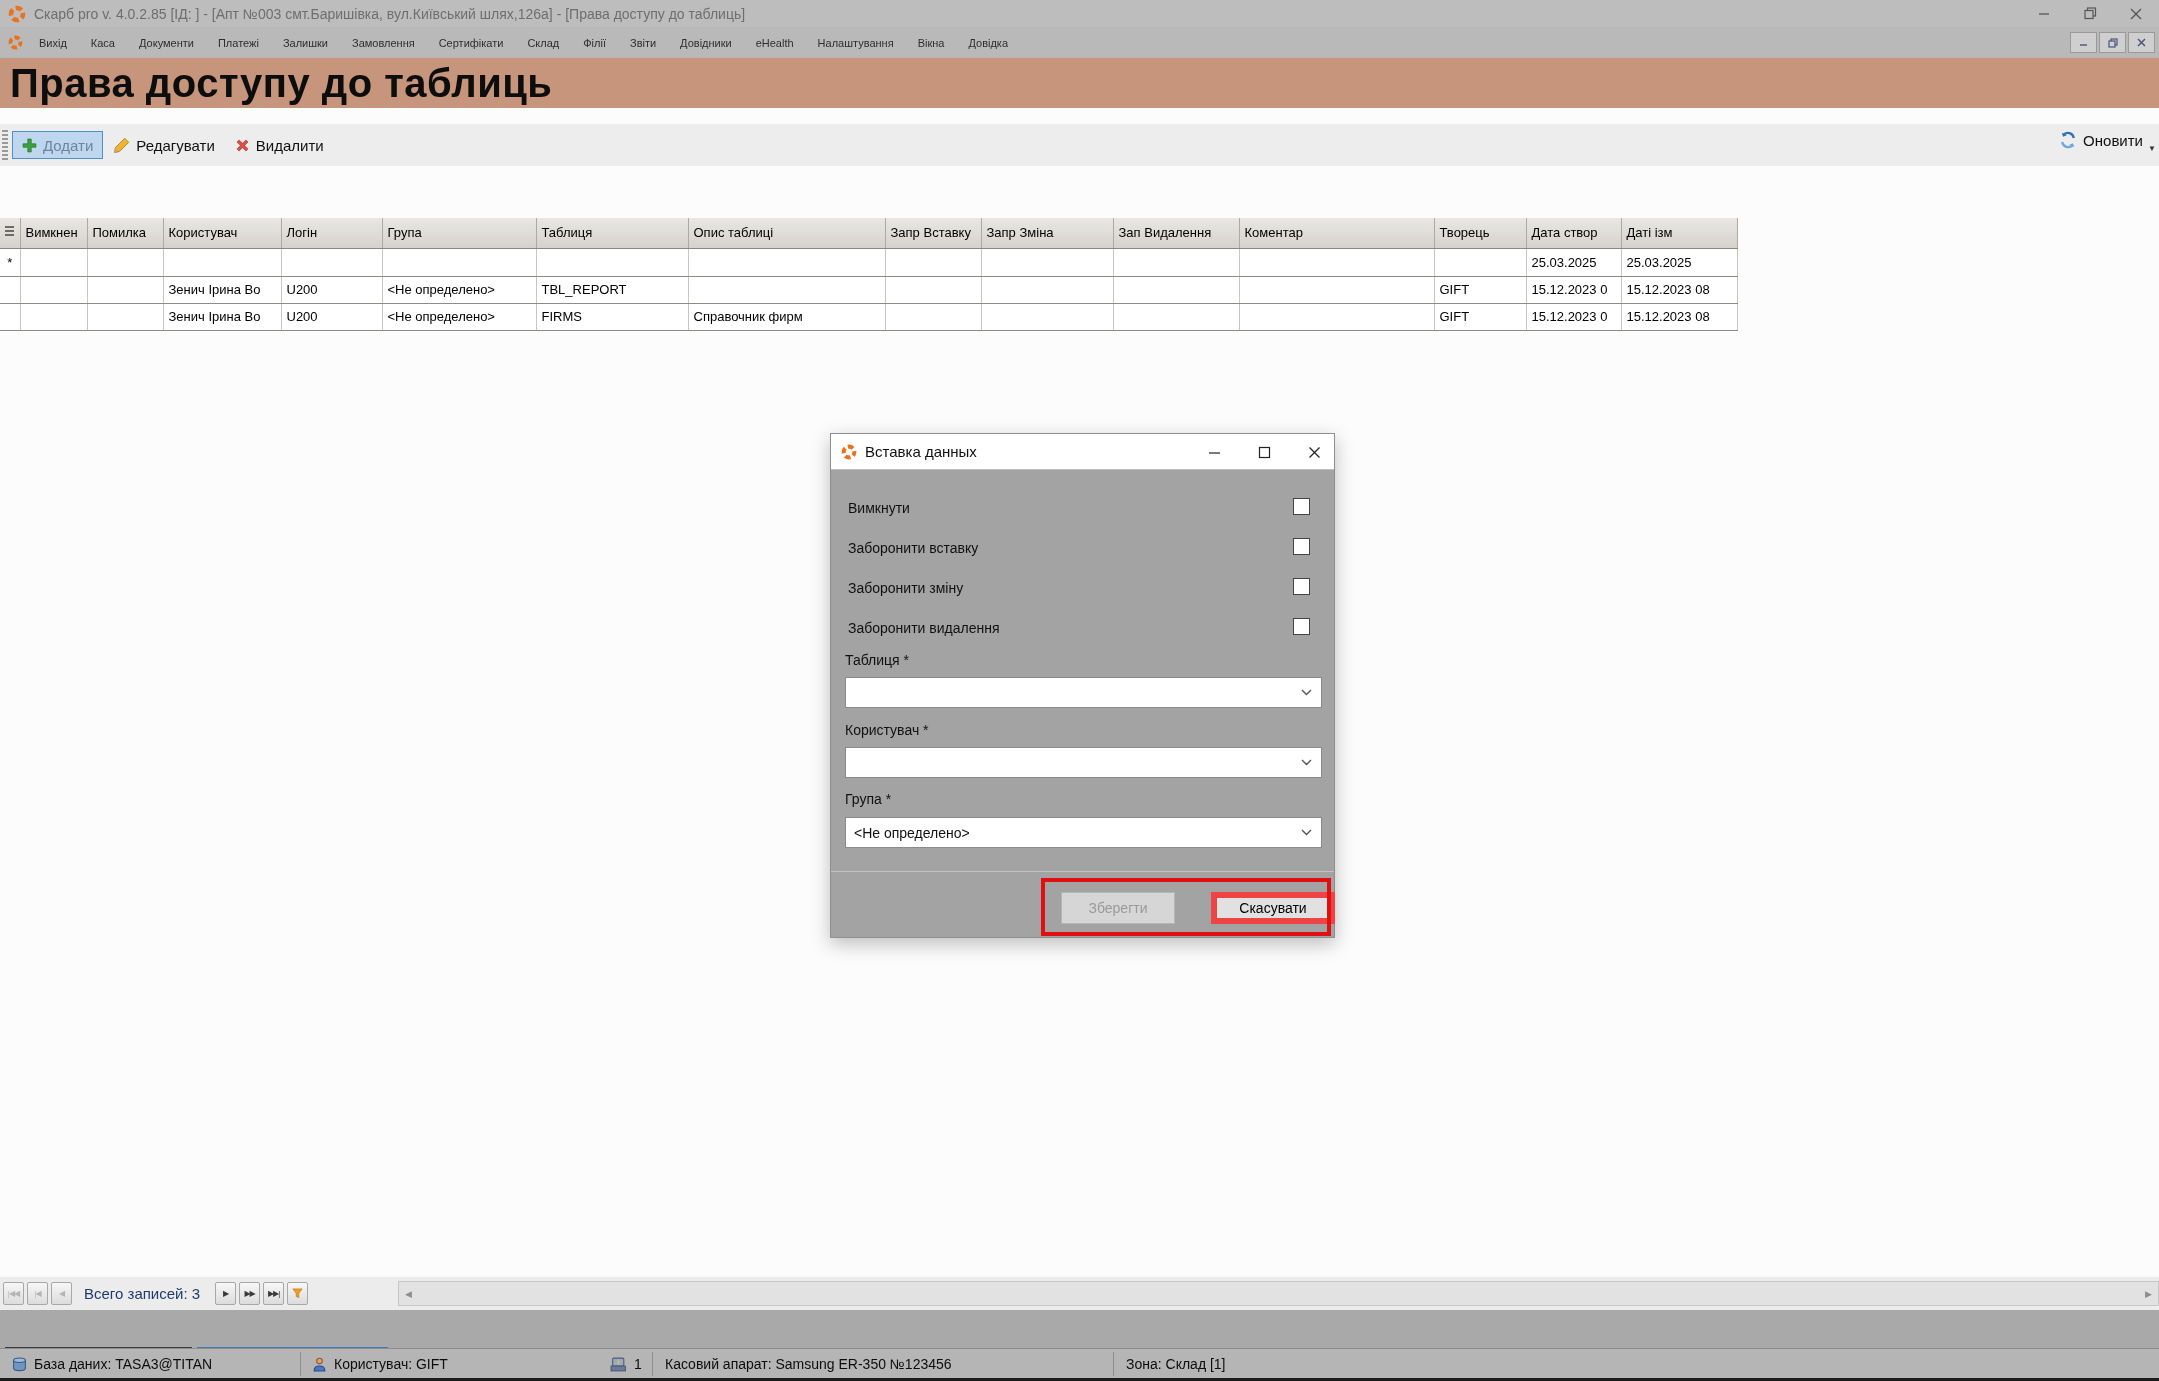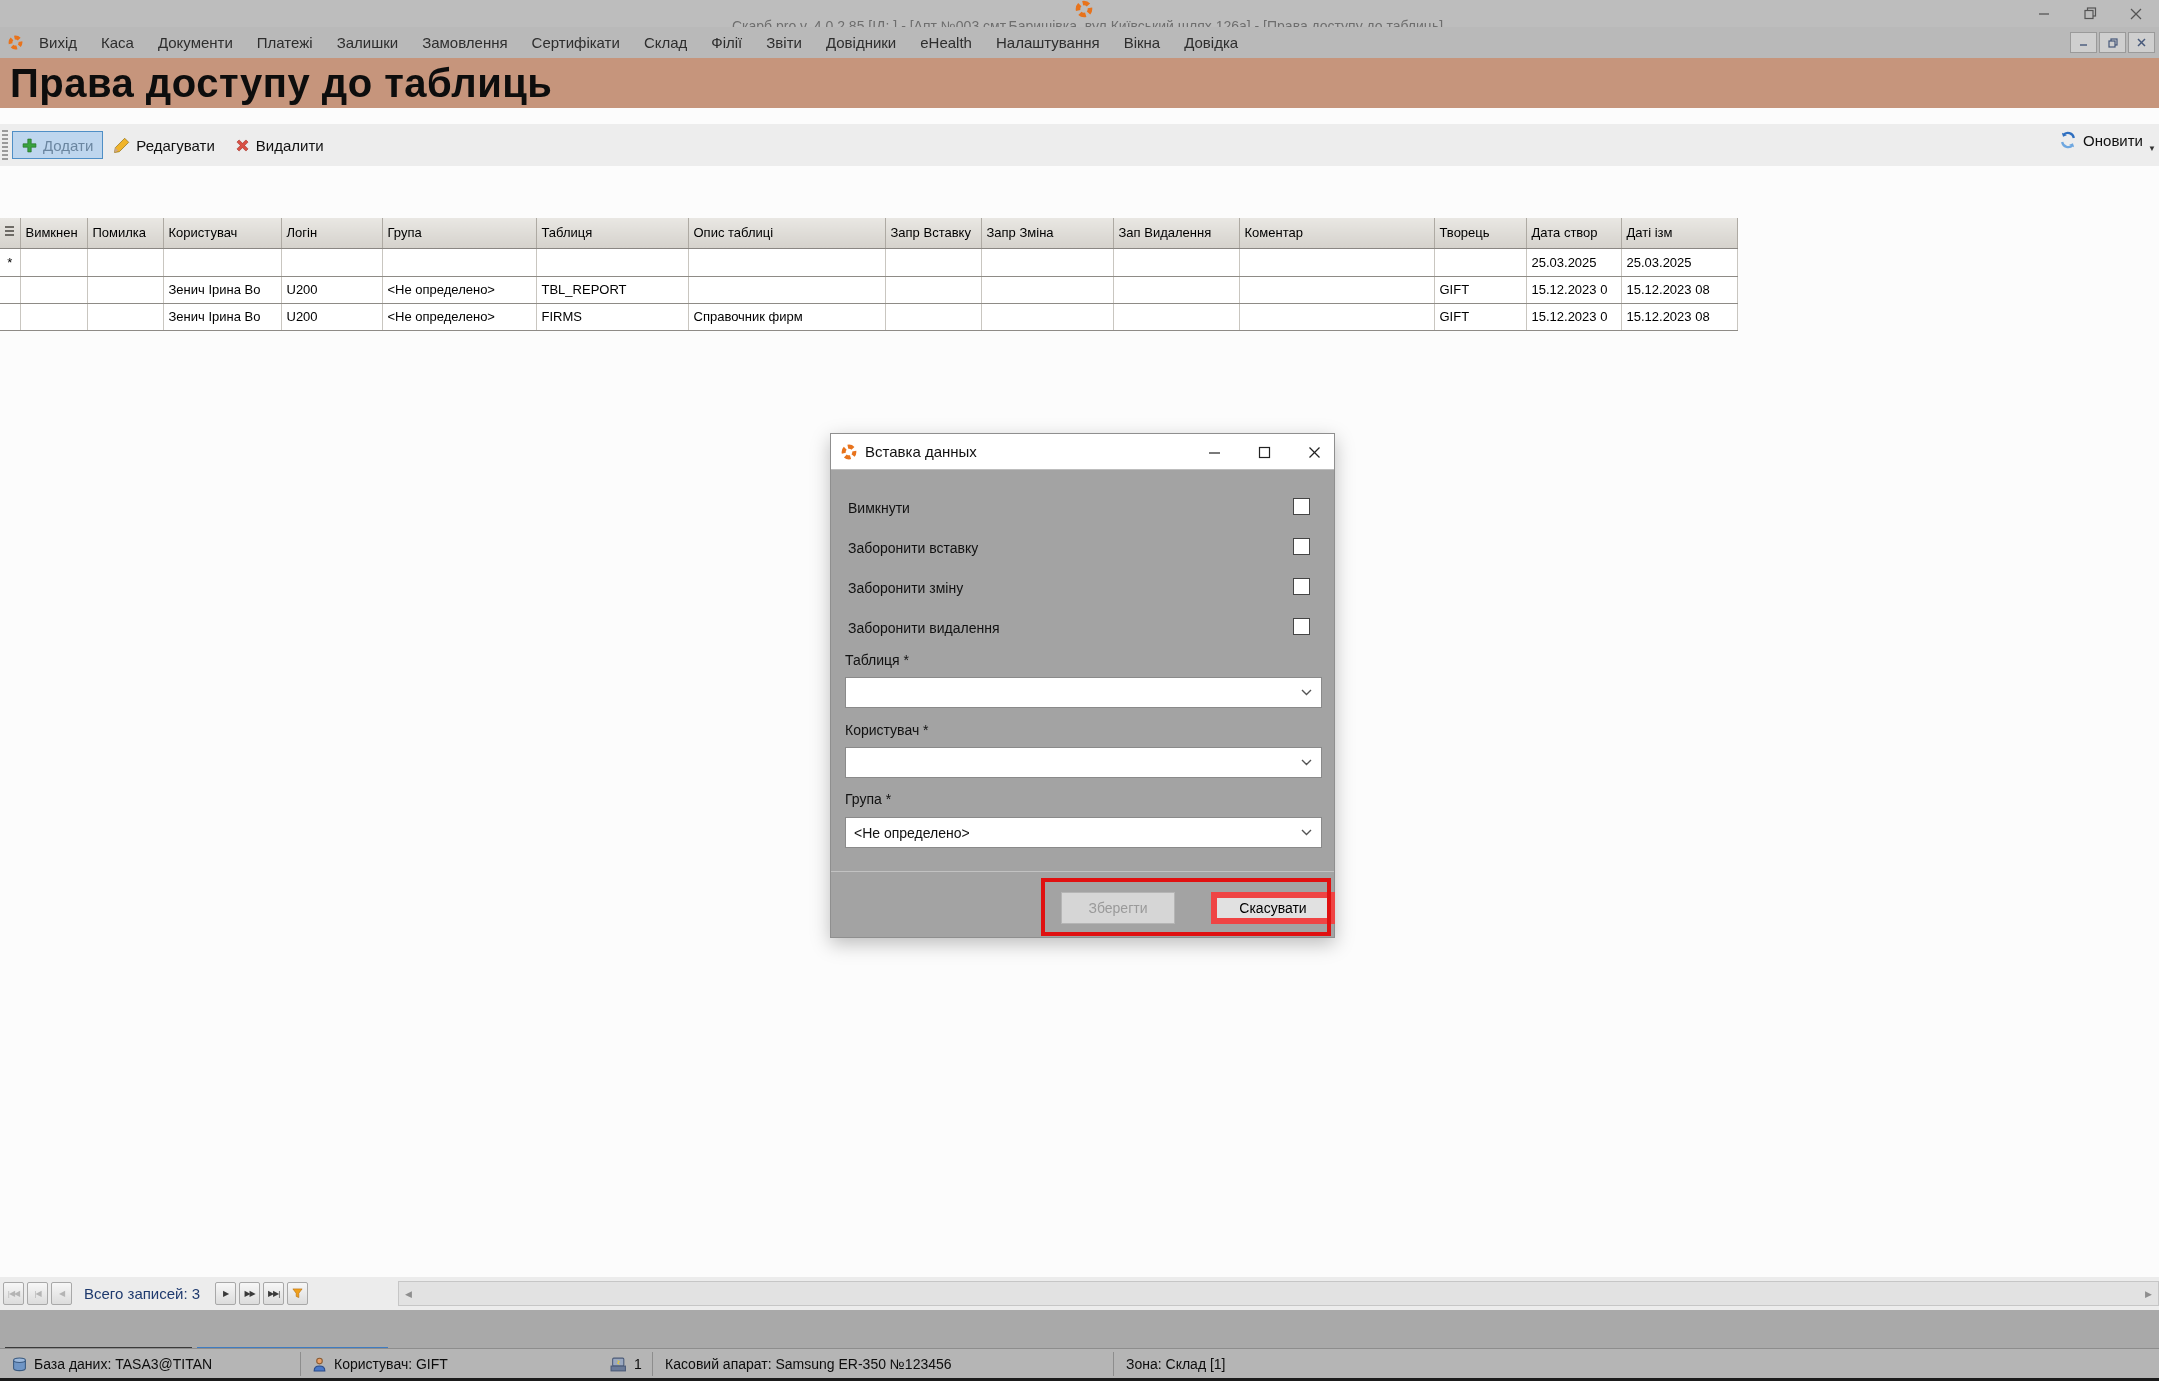--- a/index.html
+++ b/index.html
@@ -3,28 +3,28 @@
 <meta charset="utf-8">
 <style>
   html,body{margin:0;padding:0;background:#888;}
   *{box-sizing:border-box;}
   .root{
     position:relative;width:2159px;height:1381px;overflow:hidden;
     font-family:"Liberation Sans",sans-serif;background:#fcfcfc;
   }
   
   .titlebar{position:absolute;left:0;top:0;width:2159px;height:27px;background:#bdbdbd;
-    display:flex;align-items:center;padding-left:8px;flex-direction:column;}
+    display:flex;align-items:center;padding-left:8px;}
   .titletext{font-size:14px;color:#6e6e6e;margin-left:8px;white-space:nowrap;}
   .wincontrols{position:absolute;right:0;top:0;height:27px;display:flex;align-items:center;}
   .wc{width:46px;height:27px;display:flex;align-items:center;justify-content:center;color:#555;}
   
   .menubar{position:absolute;left:0;top:27px;width:2159px;height:31px;background:#b9b9b9;
     display:flex;align-items:center;padding-left:8px;}
-  .menuitem{font-size:15px;color:#2e2e2e;padding:0 12px;white-space:nowrap;}
+  .menuitem{font-size:11px;color:#2e2e2e;padding:0 12px;white-space:nowrap;}
   .mdicontrols{position:absolute;right:4px;top:5px;display:flex;gap:2px;}
   .mdibtn{width:27px;height:21px;background:#cfcfcf;border:1px solid #9a9a9a;
     display:flex;align-items:center;justify-content:center;color:#4f637e;font-size:11px;}
   
   .titleband{position:absolute;left:0;top:58px;width:2159px;height:50px;background:#c6957c;
     display:flex;align-items:center;}
   .pagetitle{font-size:40px;font-weight:bold;color:#0d0d0d;margin-left:10px;letter-spacing:.5px;}
   
   .toolbar{position:absolute;left:0;top:124px;width:2159px;height:42px;background:#ededed;
     display:flex;align-items:center;}

